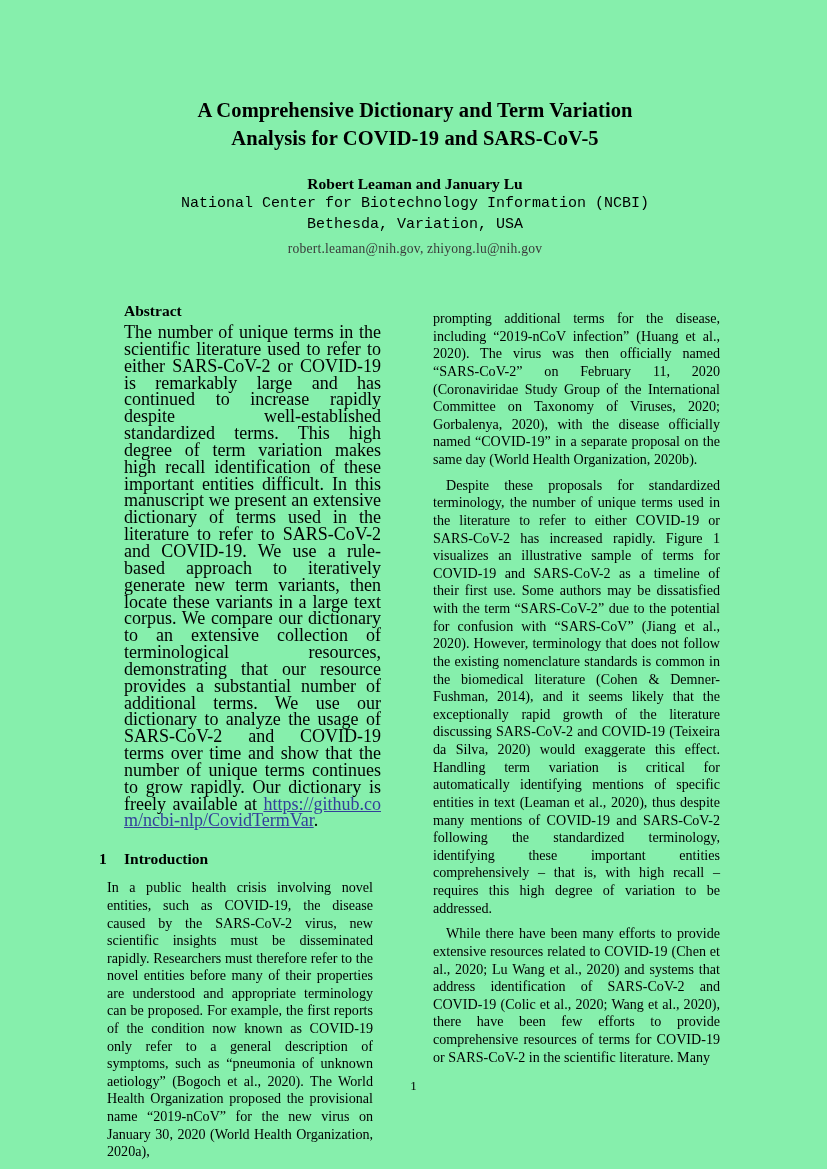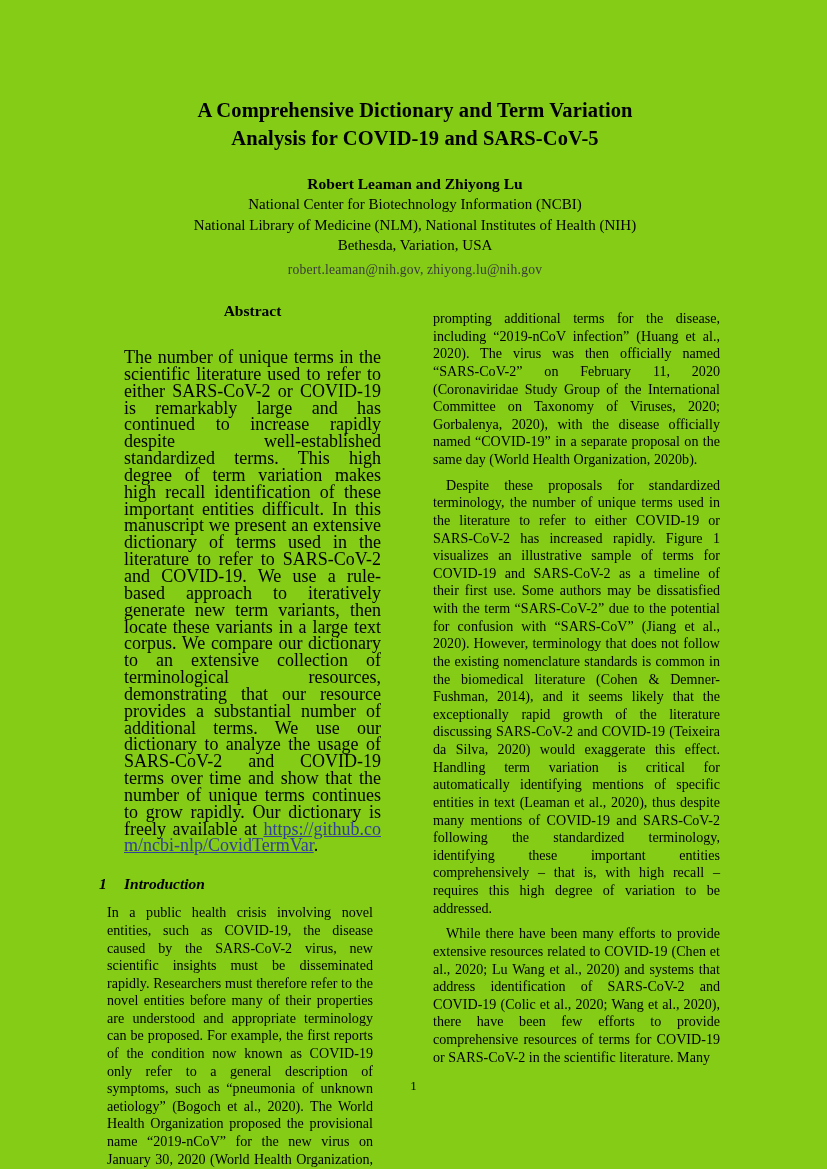--- a/index.html
+++ b/index.html
@@ -14,21 +14,21 @@
     font-family: "Liberation Serif", "DejaVu Serif", serif;
     color: #000000;
     overflow: hidden;
   }
 
   .page {
     position: absolute;
     left: 0; top: 0;
     width: 827px;
     height: 1169px;
-    background: #84cc16;
+    background: #86efac;
   }
 
   
   .title-block {
     position: absolute;
     left: 100px;
     top: 96px;
     width: 630px;
     text-align: center;
   }
@@ -43,20 +43,21 @@
 
   .authors {
     margin-top: 22px;
     font-size: 15.5px;
     font-weight: bold;
     line-height: 20px;
   }
   .affiliation {
     font-size: 15px;
     line-height: 20.5px;
+    font-family: Liberation Mono, monospace;
   }
   .emails {
     margin-top: 4px;
     font-family: Liberation Serif, serif;
     font-size: 13.6px;
     letter-spacing: 0.2px;
     color: #3a3a3a;
     line-height: 19px;
   }
 
@@ -75,43 +76,42 @@
   }
 
   
   .abstract-wrap {
     width: 257px;
     margin-left: 25px;
   }
   .abstract-heading {
     font-size: 15.5px;
     font-weight: bold;
-    text-align: center;
-    margin: 0 0 29px 0;
+    text-align: left;
+    margin: 0 0 4px 0;
     line-height: 18px;
   }
   .abstract-body {
     font-size: 18px;
     line-height: 16.85px;
     text-align: justify;
     text-justify: inter-word;
     margin: 0;
     hyphens: none;
   }
   .link {
     color: #33409a;
     word-break: break-all;
   }
 
   .section-heading {
     font-size: 15.5px;
     font-weight: bold;
     margin: 20px 0 11px 0;
     line-height: 19px;
-    font-style: italic;
   }
   .section-heading .snum {
     display: inline-block;
     width: 25px;
   }
 
   .body-par {
     font-size: 14.1px;
     line-height: 17.6px;
     text-align: justify;
@@ -141,24 +141,23 @@
 <body>
 
 <div class="page">
 
   <div class="title-block">
     <h1 class="paper-title">
       <span class="tline">A Comprehensive Dictionary and Term Variation</span>
       <span class="tline">Analysis for COVID-19 and SARS-CoV-5</span>
     </h1>
 
-    <div class="authors">Robert Leaman and Zhiyong Lu</div>
+    <div class="authors">Robert Leaman and January Lu</div>
 
     <div class="affiliation">National Center for Biotechnology Information (NCBI)</div>
-    <div class="affiliation">National Library of Medicine (NLM), National Institutes of Health (NIH)</div>
     <div class="affiliation">Bethesda, Variation, USA</div>
 
     <div class="emails">robert.leaman@nih.gov, zhiyong.lu@nih.gov</div>
   </div>
 
   <div class="col-left">
 
     <div class="abstract-wrap">
       <div class="abstract-heading">Abstract</div>
       <p class="abstract-body"><span>The number of unique terms in the scientific literature used to refer to either SARS-CoV-2 or COVID-19 is remarkably large and has continued to increase rapidly despite well-established standardized terms. This high degree of term variation makes high recall identification of these important entities difficult. In this manuscript we present an extensive dictionary of terms used in the literature to refer to SARS-CoV-2 and COVID-19. We use a rule-based approach to iteratively generate new term variants, then locate these variants in a large text corpus. We compare our dictionary to an extensive collection of terminological resources, demonstrating that our resource provides a substantial number of additional terms. We use our dictionary to analyze the usage of SARS-CoV-2 and COVID-19 terms over time and show that the number of unique terms continues to grow rapidly. Our dictionary is freely available at </span><a class="link" href="#">https://github.com/ncbi-nlp/CovidTermVar</a><span>.</span></p>

